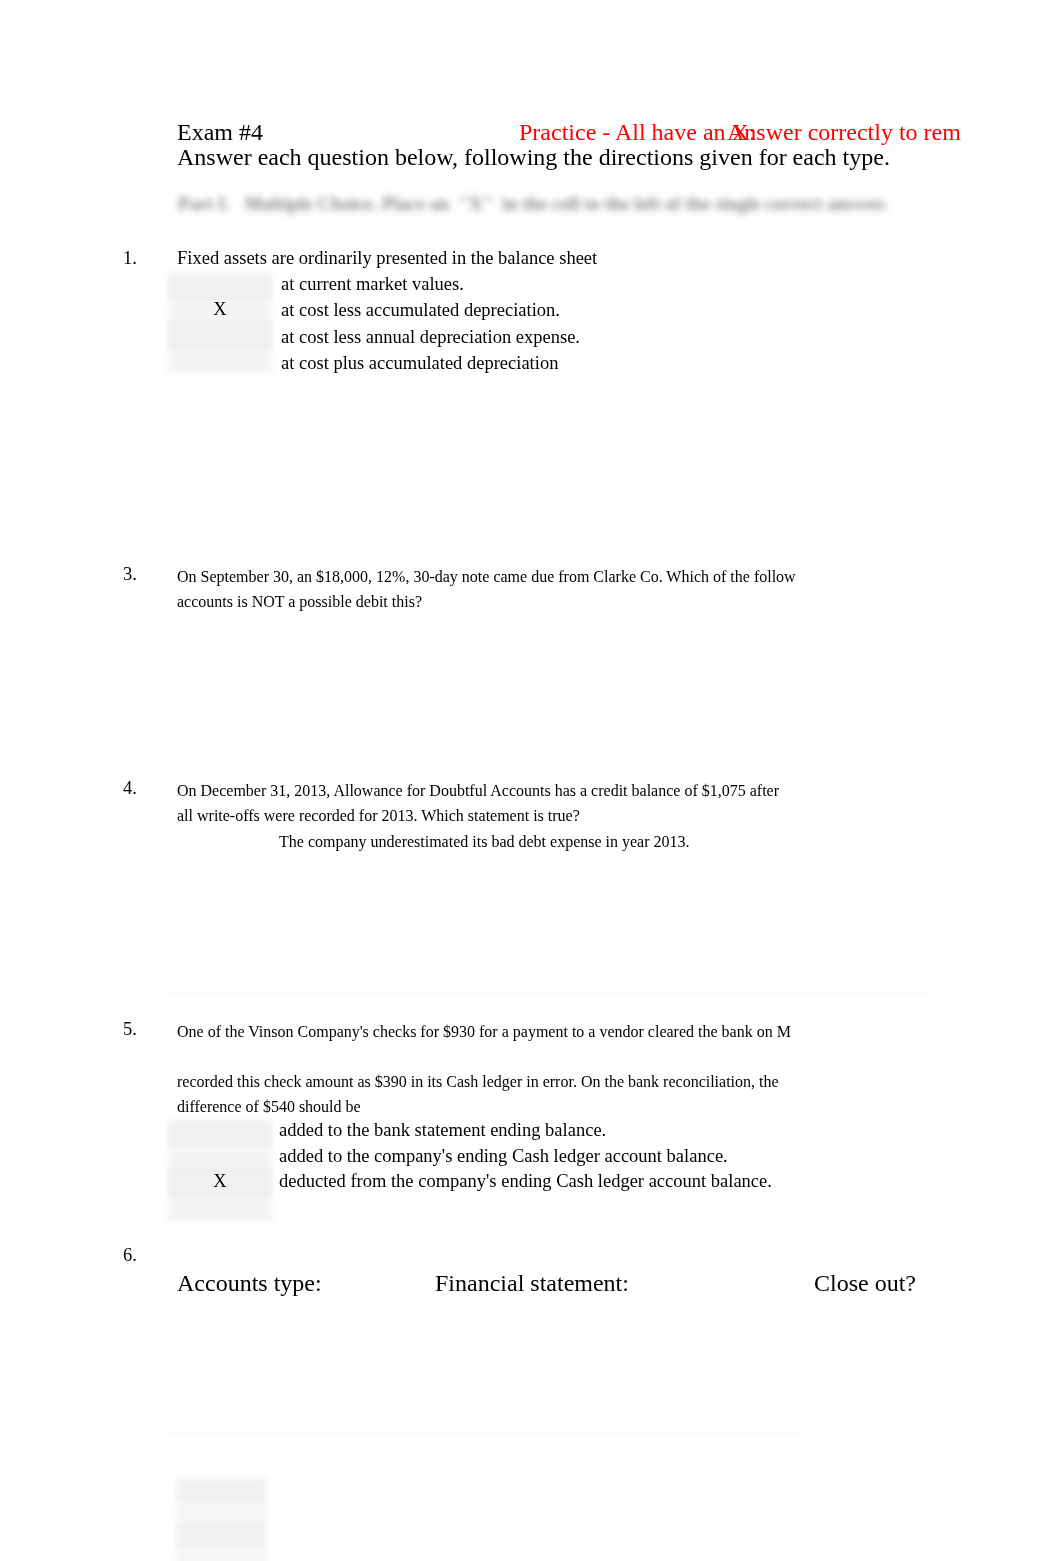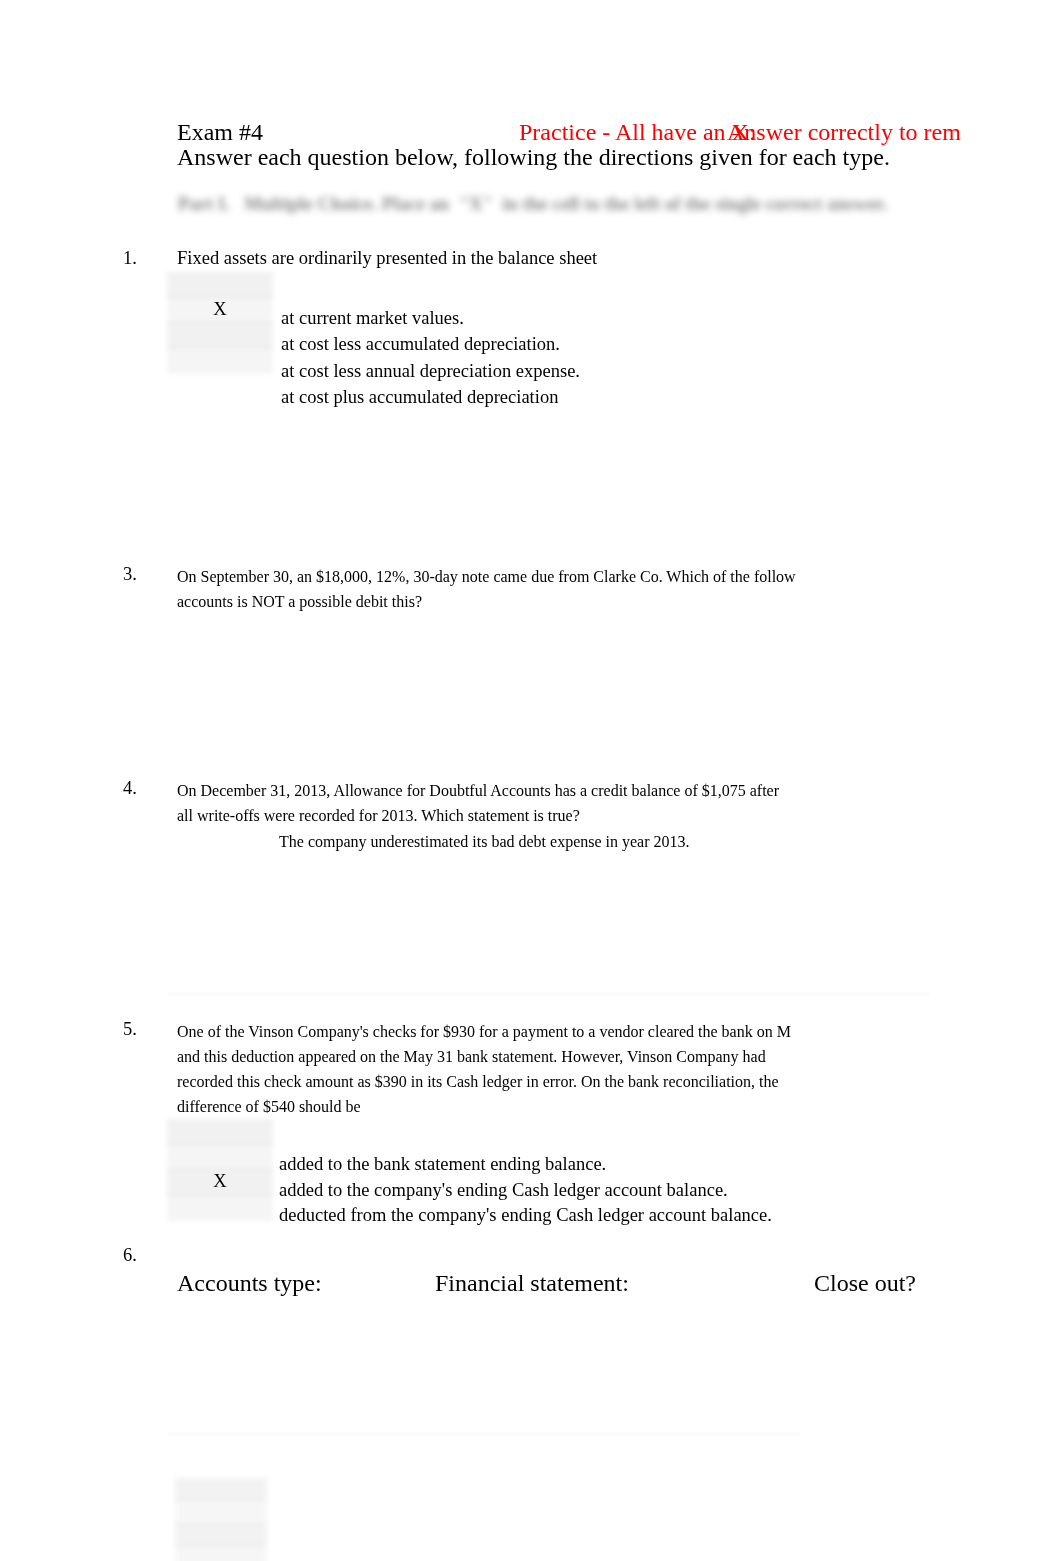--- a/index.html
+++ b/index.html
@@ -97,21 +97,20 @@
     position: absolute;
     font-size: 18.5px;
     text-align: center;
     width: 106px;
     line-height: 25.5px;
   }
 
   .optlist {
     position: absolute;
     font-size: 18.5px;
-    margin-top: 34px;
   }
   .optlist div {
     line-height: 25.5px;
     white-space: pre;
   }
 
   
   .divider {
     position: absolute;
     height: 3px;
@@ -178,21 +177,20 @@
 
   <div class="qnum" style="top:778px;">4.</div>
   <div class="wrapline" style="left:177px; top:778px;">On December 31, 2013, Allowance for Doubtful Accounts has a credit balance of $1,075 after</div>
   <div class="wrapline" style="left:177px; top:803px;">all write-offs were recorded for 2013.       Which statement is true?</div>
   <div class="wrapline" style="left:279px; top:829px;">The company underestimated its bad debt expense in year 2013.</div>
 
   <div class="divider" style="left:168px; top:993px; width:762px;"></div>
 
   <div class="qnum" style="top:1019px;">5.</div>
   <div class="wrapline" style="left:177px; top:1019px;">One of the Vinson Company's checks for $930 for a payment to a vendor cleared the bank on M</div>
-  <div class="wrapline" style="left:177px; top:1044px;">and this deduction appeared on the May 31 bank statement.             However, Vinson Company had</div>
   <div class="wrapline" style="left:177px; top:1069px;">recorded this check amount as $390 in its Cash ledger in error.             On the bank reconciliation, the</div>
   <div class="wrapline" style="left:177px; top:1094px;">difference of $540 should be</div>
 
   <div class="ansbox" style="left:167px; top:1119px; height:102px;">
     <div class="ansbox-row"></div>
     <div class="ansbox-row alt"></div>
     <div class="ansbox-row"></div>
     <div class="ansbox-row alt"></div>
   </div>
   <div class="ansmark" style="left:167px; top:1169px;">X</div>

